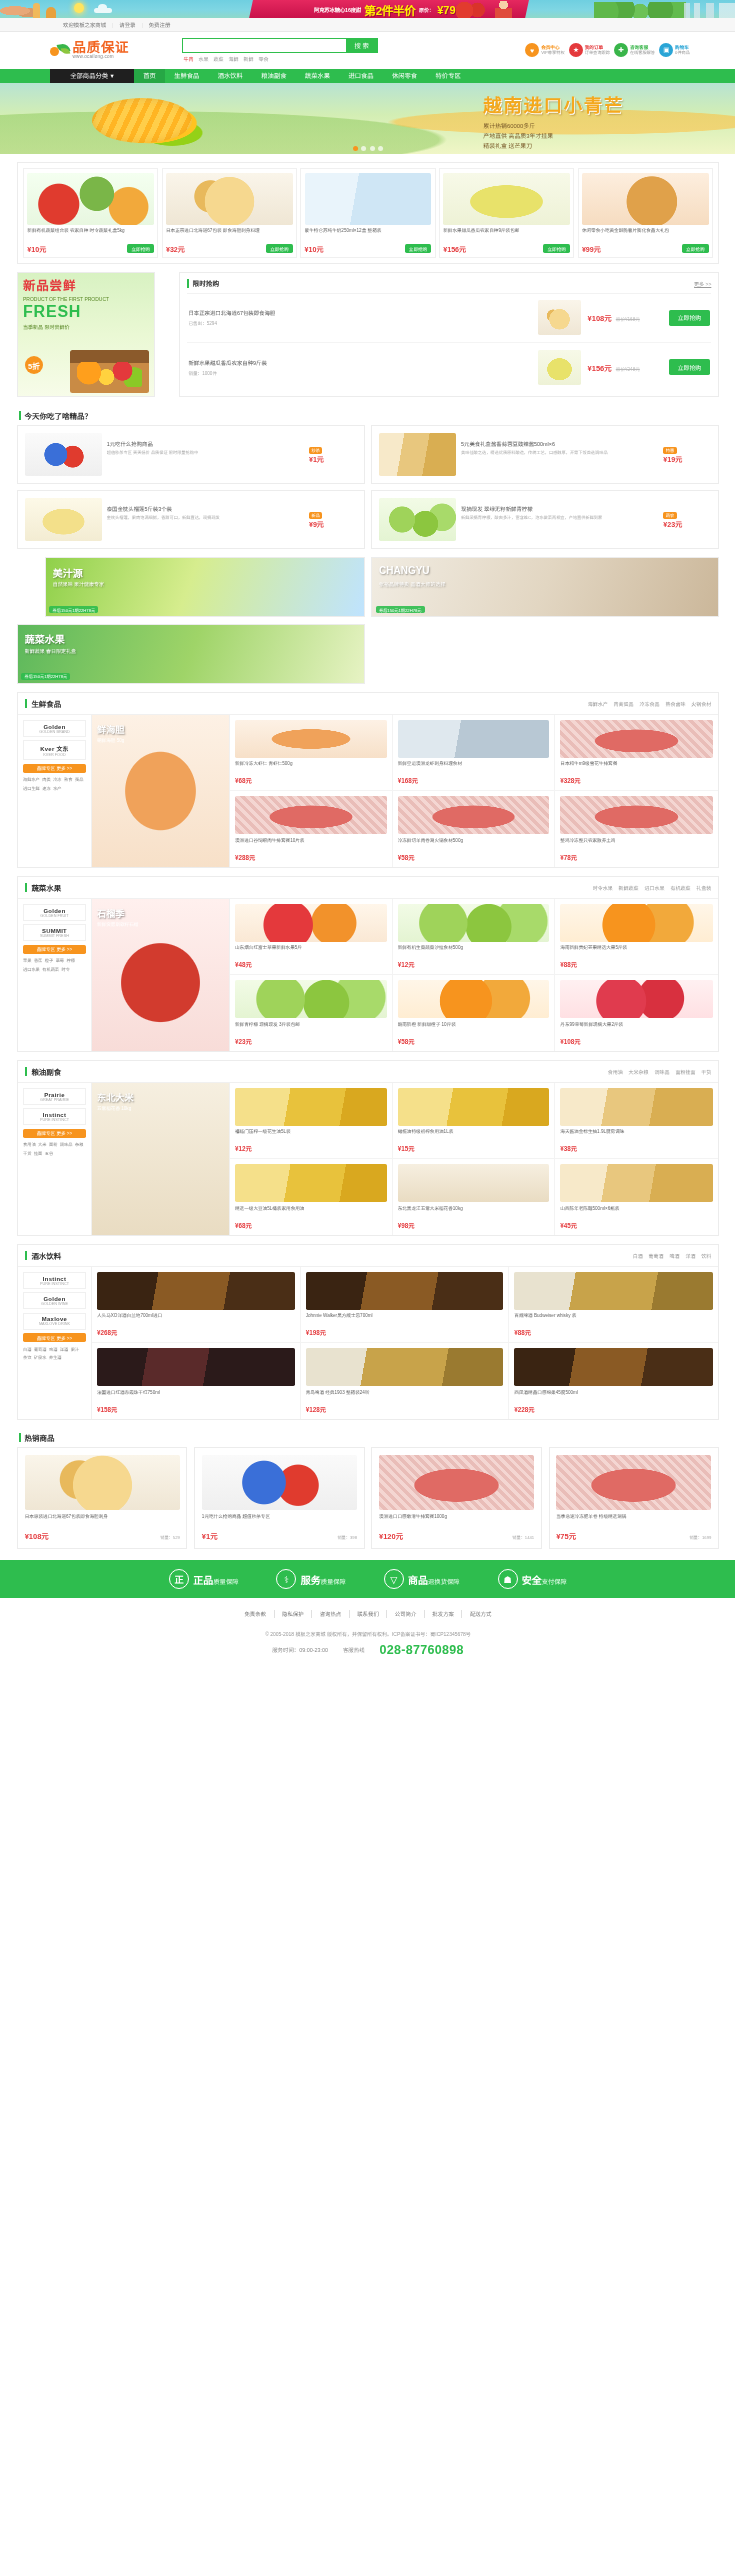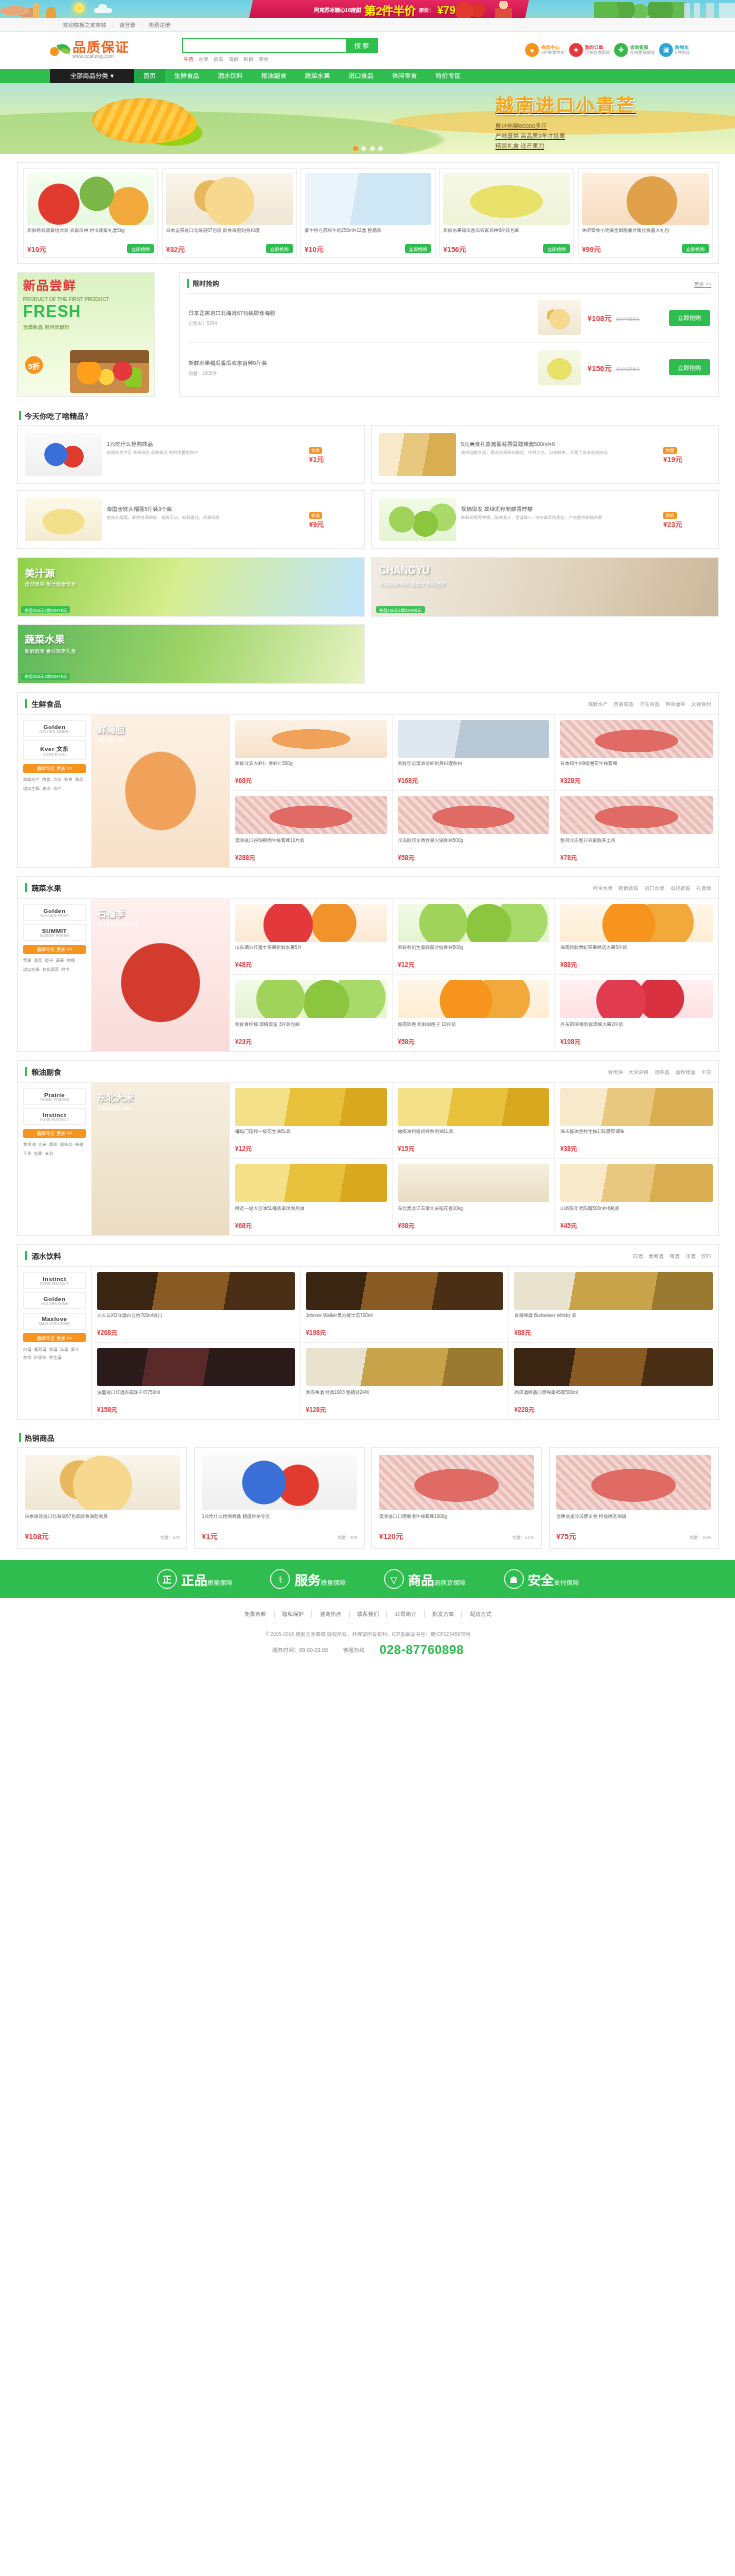--- a/index.html
+++ b/index.html
@@ -132,21 +132,21 @@
       radial-gradient(ellipse at 50% 52%, #ffb01f 0 33%, transparent 34%),
       radial-gradient(ellipse at 70% 70%, #9acd32 0 20%, transparent 21%);
     border-radius:50%;
     filter: saturate(1.2);
   }
   .hero-mango2{
     position:absolute; left:92px; top:15px; width:100px;height:45px;border-radius:50%;
     background: repeating-linear-gradient(115deg,#ffcf4d 0 5.9px,#ffb524 5.9px 11px);
     opacity:.95; box-shadow: inset 0 0 8.4px rgba(200,120,0,.3);
   }
-  .hero-text { position:absolute; right:100px; top:8.4px; text-align:left;text-decoration:underline; }
+  .hero-text { position:absolute; right:112px; top:8.4px; text-align:left; }
   .hero-title {
     font-size:18.4px;font-weight:bold;color:#f4a81d;letter-spacing:1.7px;
     text-shadow:0.8px 0.8px 0 #fff, 1.7px 1.7px 1.7px rgba(120,70,0,.35);
   }
   .hero-sub { font-size:5.9px;color:#7a5b2a;margin-top:3.3px;line-height:1.7;}
   .hero-dots{position:absolute;left:50%;bottom:3.3px;transform:translateX(-50%);display:flex;gap:3.3px;}
   .hero-dots i{width:5px;height:5px;border-radius:50%;background:rgba(255,255,255,.7);display:block;}
   .hero-dots i.on{background:#f7941e;}
 
   
@@ -210,21 +210,21 @@
   .pick-badge{display:inline-block;background:#f7941e;color:#fff;font-size:4.2px;padding:0.8px 2.5px;border-radius:1.7px;}
   .pick-price{color:#e4393c;font-size:7.1px;font-weight:bold;white-space:nowrap;}
   .pick-pricewrap{width:48px;text-align:left;}
 
   
   .promo-grid{display:grid;grid-template-columns:1fr 1fr;gap:6.7px;}
   .promo{height:60px;position:relative;overflow:hidden;border:0.8px solid #ececec;}
   .promo .cap{position:absolute;left:3.3px;bottom:2.5px;background:rgba(46,189,78,.9);color:#fff;font-size:4.2px;padding:0.8px 3.3px;border-radius:1.7px;}
   .promo .ptitle{position:absolute;left:6.7px;top:6.7px;color:#fff;font-size:10px;font-weight:bold;text-shadow:0.8px 0.8px 1.7px rgba(0,0,0,.35);}
   .promo .psub{position:absolute;left:6.7px;top:22px;color:#fff;font-size:5px;text-shadow:0.8px 0.8px 1.7px rgba(0,0,0,.35);}
-  .p1{background:linear-gradient(110deg,#8fd04a 0%,#d6ed8e 45%,#bfe3ff 100%);}
+  .p1{background:linear-gradient(110deg,#8fd04a 0%,#d6ed8e 45%,#bfe3ff 100%);margin-left:28px;}
   .p2{background:linear-gradient(110deg,#f1ece2 0%,#e2d6c2 50%,#cbb79a 100%);}
   .p3{background:linear-gradient(110deg,#5cb85c 0%,#9fd468 50%,#e7f3c4 100%);}
   .p4{background:linear-gradient(110deg,#2aa5d6 0%,#7fd0ea 50%,#d9f1fa 100%);}
 
   
   .catblock{margin-top:8.4px;background:#fff;border:0.8px solid #ececec;}
   .cat-head{display:flex;align-items:center;gap:4.2px;padding:5px 6.7px;border-bottom:0.8px solid #f0f0f0;}
   .cat-bar{width:2.5px;height:8.4px;background:#2ebd4e;}
   .cat-title{font-size:7.5px;font-weight:bold;color:#333;}
   .cat-links{margin-left:auto;display:flex;gap:5.9px;}
@@ -254,21 +254,21 @@
   .hot-img{height:55px;border-radius:1.7px;}
   .hot-name{font-size:4.6px;color:#666;margin-top:4.2px;line-height:1.4;height:12.5px;overflow:hidden;}
   .hot-bot{display:flex;align-items:baseline;justify-content:space-between;margin-top:3.3px;}
   .hot-price{color:#e4393c;font-size:7.5px;font-weight:bold;}
   .hot-sold{font-size:4.2px;color:#aaa;}
 
   
   .fservice{margin-top:11.7px;background:#2ebd4e;height:38px;display:flex;align-items:center;justify-content:center;gap:38px;}
   .fs-item{display:flex;align-items:center;gap:4.2px;}
   .fs-circ{width:20px;height:20px;border-radius:50%;border:1.3px solid #fff;display:flex;align-items:center;justify-content:center;color:#fff;font-size:9.2px;font-weight:bold;}
-  .fs-b{color:#fff;font-size:13px;font-weight:bold;}
+  .fs-b{color:#fff;font-size:10px;font-weight:bold;}
   .fs-s{color:#eafff0;font-size:6.3px;}
   .flinks{display:flex;justify-content:center;gap:0;padding:11.7px 0 8.4px;}
   .flinks a{font-size:5.4px;color:#777;text-decoration:none;padding:0 7.5px;border-right:0.8px solid #e0e0e0;}
   .flinks a:last-child{border-right:none;}
   .fcopy{text-align:center;font-size:5px;color:#999;padding:3.3px 0 6.7px;}
   .fbottom{display:flex;justify-content:center;align-items:center;gap:15px;padding-bottom:18.4px;}
   .ftime{font-size:5.4px;color:#888;}
   .fphone-label{font-size:5.4px;color:#888;}
   .fphone{font-size:12.5px;font-weight:bold;color:#2ebd4e;letter-spacing:0.3px;}
 

